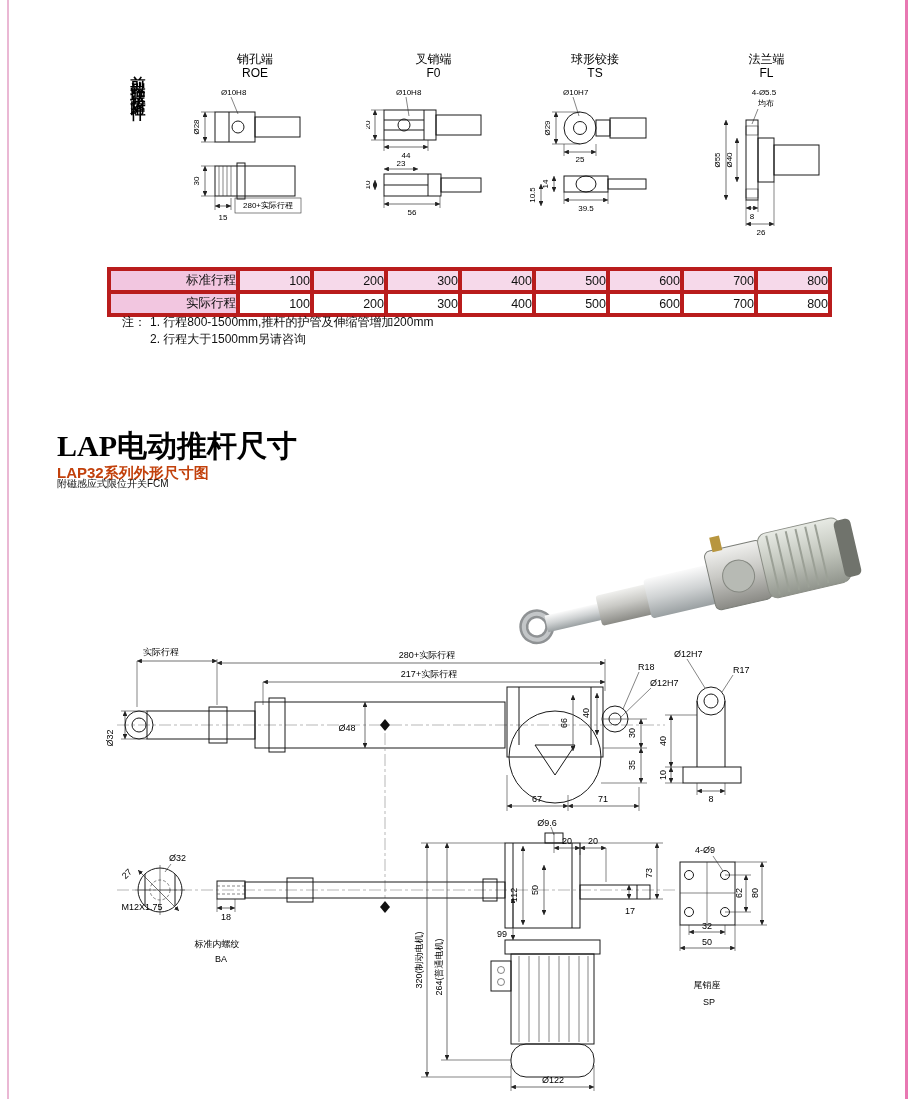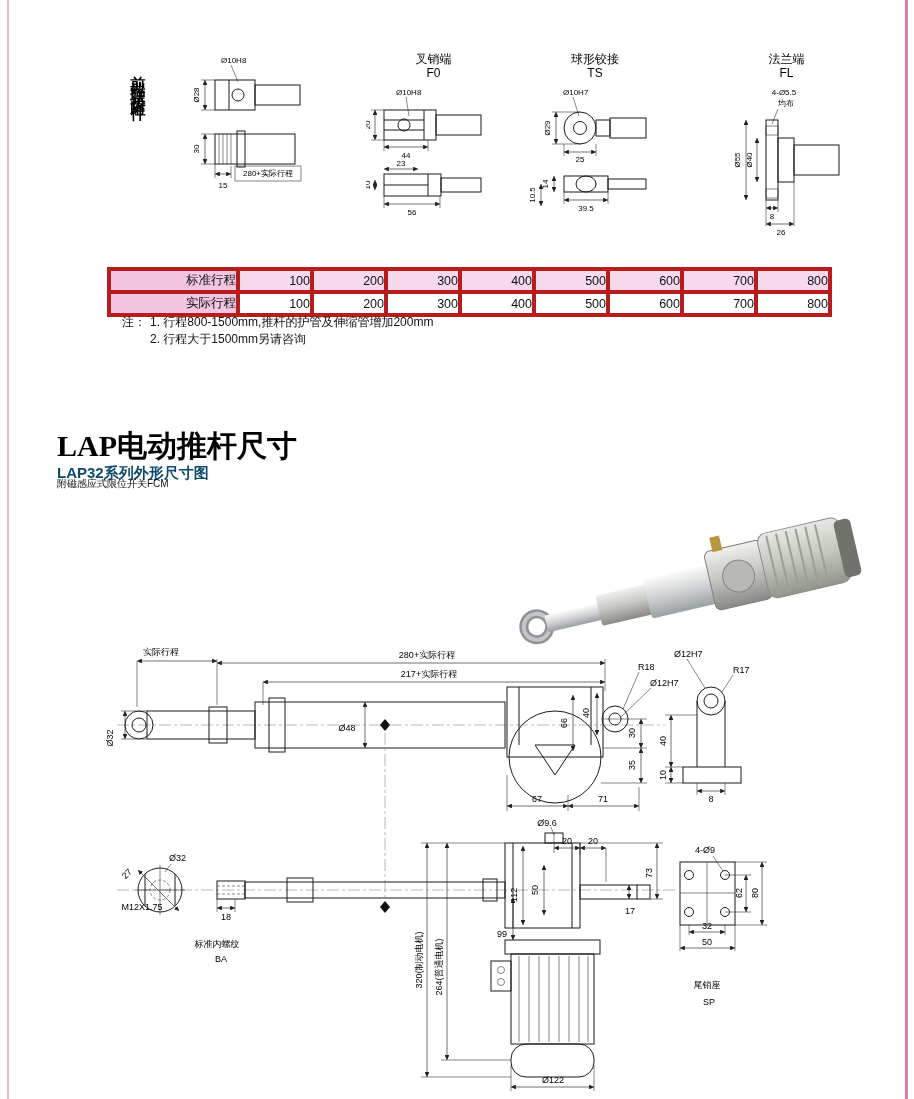--- a/index.html
+++ b/index.html
@@ -20,35 +20,39 @@
   svg text{font-family:"Liberation Sans","DejaVu Sans",sans-serif;font-size:9px;fill:#000}
   .fitting svg text{font-size:8px}
   .stroke-table{position:absolute;left:107px;top:267px;border-collapse:collapse;font-size:12.5px}
   .stroke-table td{border:4px solid #b91c1c;width:70px;height:19px;text-align:right;padding:0;background:#fff}
   .stroke-table td.lbl{width:125px;background:#f2c6e0}
   .stroke-table tr.r1 td{background:#f6d9ea}
   .stroke-table tr.r1 td.lbl{background:#f2c6e0}
   .notes{position:absolute;left:122px;top:314px;font-size:12px;line-height:17px;display:flex}
   .notes .pfx{margin-right:4px}
   .title{position:absolute;left:57px;top:406px;font-size:30px;font-weight:bold;color:#000000;font-family:"Liberation Serif","DejaVu Serif",serif}
-  .subtitle{position:absolute;left:57px;top:452px;font-size:15px;color:#0c4a6e}
+  .subtitle{position:absolute;left:57px;top:452px;font-size:15px;color:#c2410c}
   .feature{position:absolute;left:57px;top:477px;font-size:10px;color:#111}
   .photo{position:absolute;left:498px;top:462px}
   .main-draw{position:absolute;left:17px;top:645px}
 </style>
 </head>
 <body>
 
 <div class="page">
   <div class="edge left"></div>
   <div class="edge right"></div>
 
   <div class="v-label">前端联接附件</div>
 
   <figure class="fitting" style="left:145px;top:36px;width:140px">
+    <div class="f-head">
+      <div>销孔端</div>
+      <div>ROE</div>
+    </div>
     <svg viewBox="0 0 140 145" width="140" height="145">
       <defs>
           <marker id="a1" viewBox="0 0 10 10" refX="10" refY="5" markerWidth="7" markerHeight="7" orient="auto-start-reverse">
             <path d="M0,0 L10,5 L0,10 z" fill="#222"></path>
           </marker>
         </defs>
       <text x="36" y="11">Ø10H8</text>
       <g>
         <line class="thin" x1="46" y1="13" x2="53" y2="30"></line>
         <rect class="ln" x="30" y="28" width="40" height="30"></rect>
@@ -163,21 +167,21 @@
         <line class="thin" x1="78" y1="108" x2="78" y2="120"></line>
         <line class="dim" x1="34" y1="116" x2="78" y2="116" marker-start="url(#a3)" marker-end="url(#a3)"></line>
         <line class="dim" x1="11" y1="100" x2="11" y2="122" marker-start="url(#a3)" marker-end="url(#a3)"></line>
       </g>
       <text transform="rotate(-90 18 100)" x="18" y="100" text-anchor="middle">14</text>
       <text x="56" y="127" text-anchor="middle">39.5</text>
       <text transform="rotate(-90 5 111)" x="5" y="111" text-anchor="middle">10.5</text>
     </svg>
   </figure>
 
-  <figure class="fitting" style="left:684px;top:36px;width:125px">
+  <figure class="fitting" style="left:664px;top:36px;width:125px">
     <div class="f-head">
       <div>法兰端</div>
       <div>FL</div>
     </div>
     <svg viewBox="0 0 125 155" width="125" height="155">
       <defs>
           <marker id="a4" viewBox="0 0 10 10" refX="10" refY="5" markerWidth="7" markerHeight="7" orient="auto-start-reverse">
             <path d="M0,0 L10,5 L0,10 z" fill="#222"></path>
           </marker>
         </defs>

